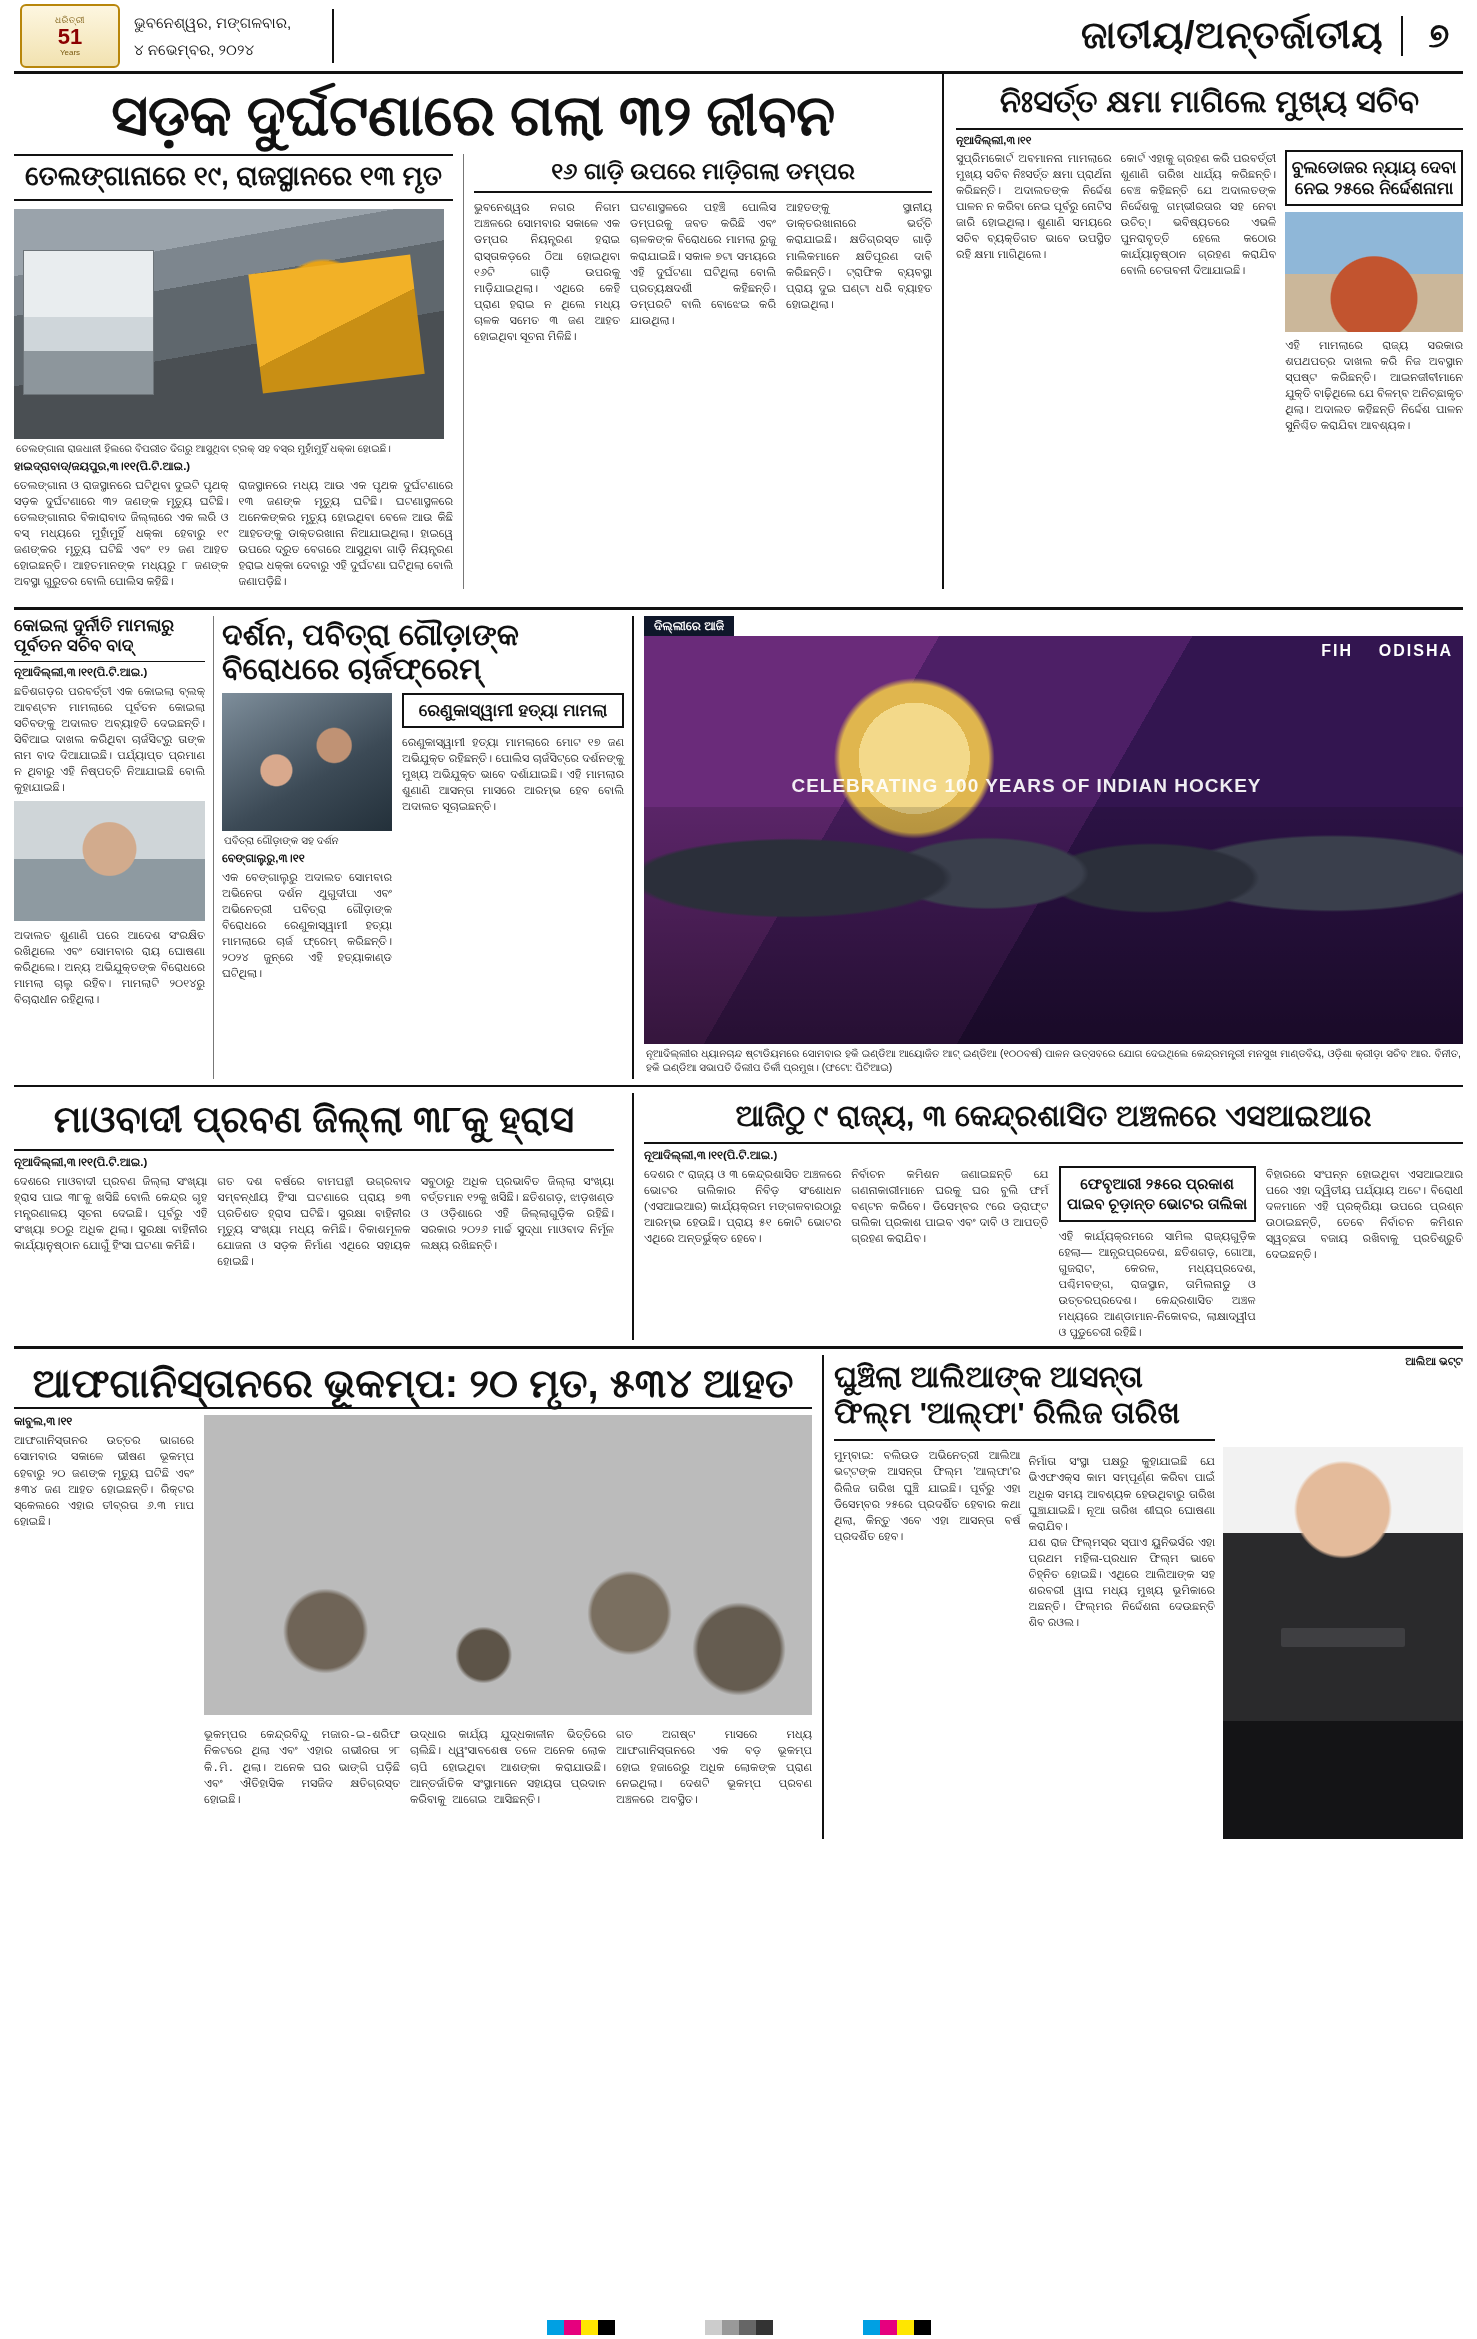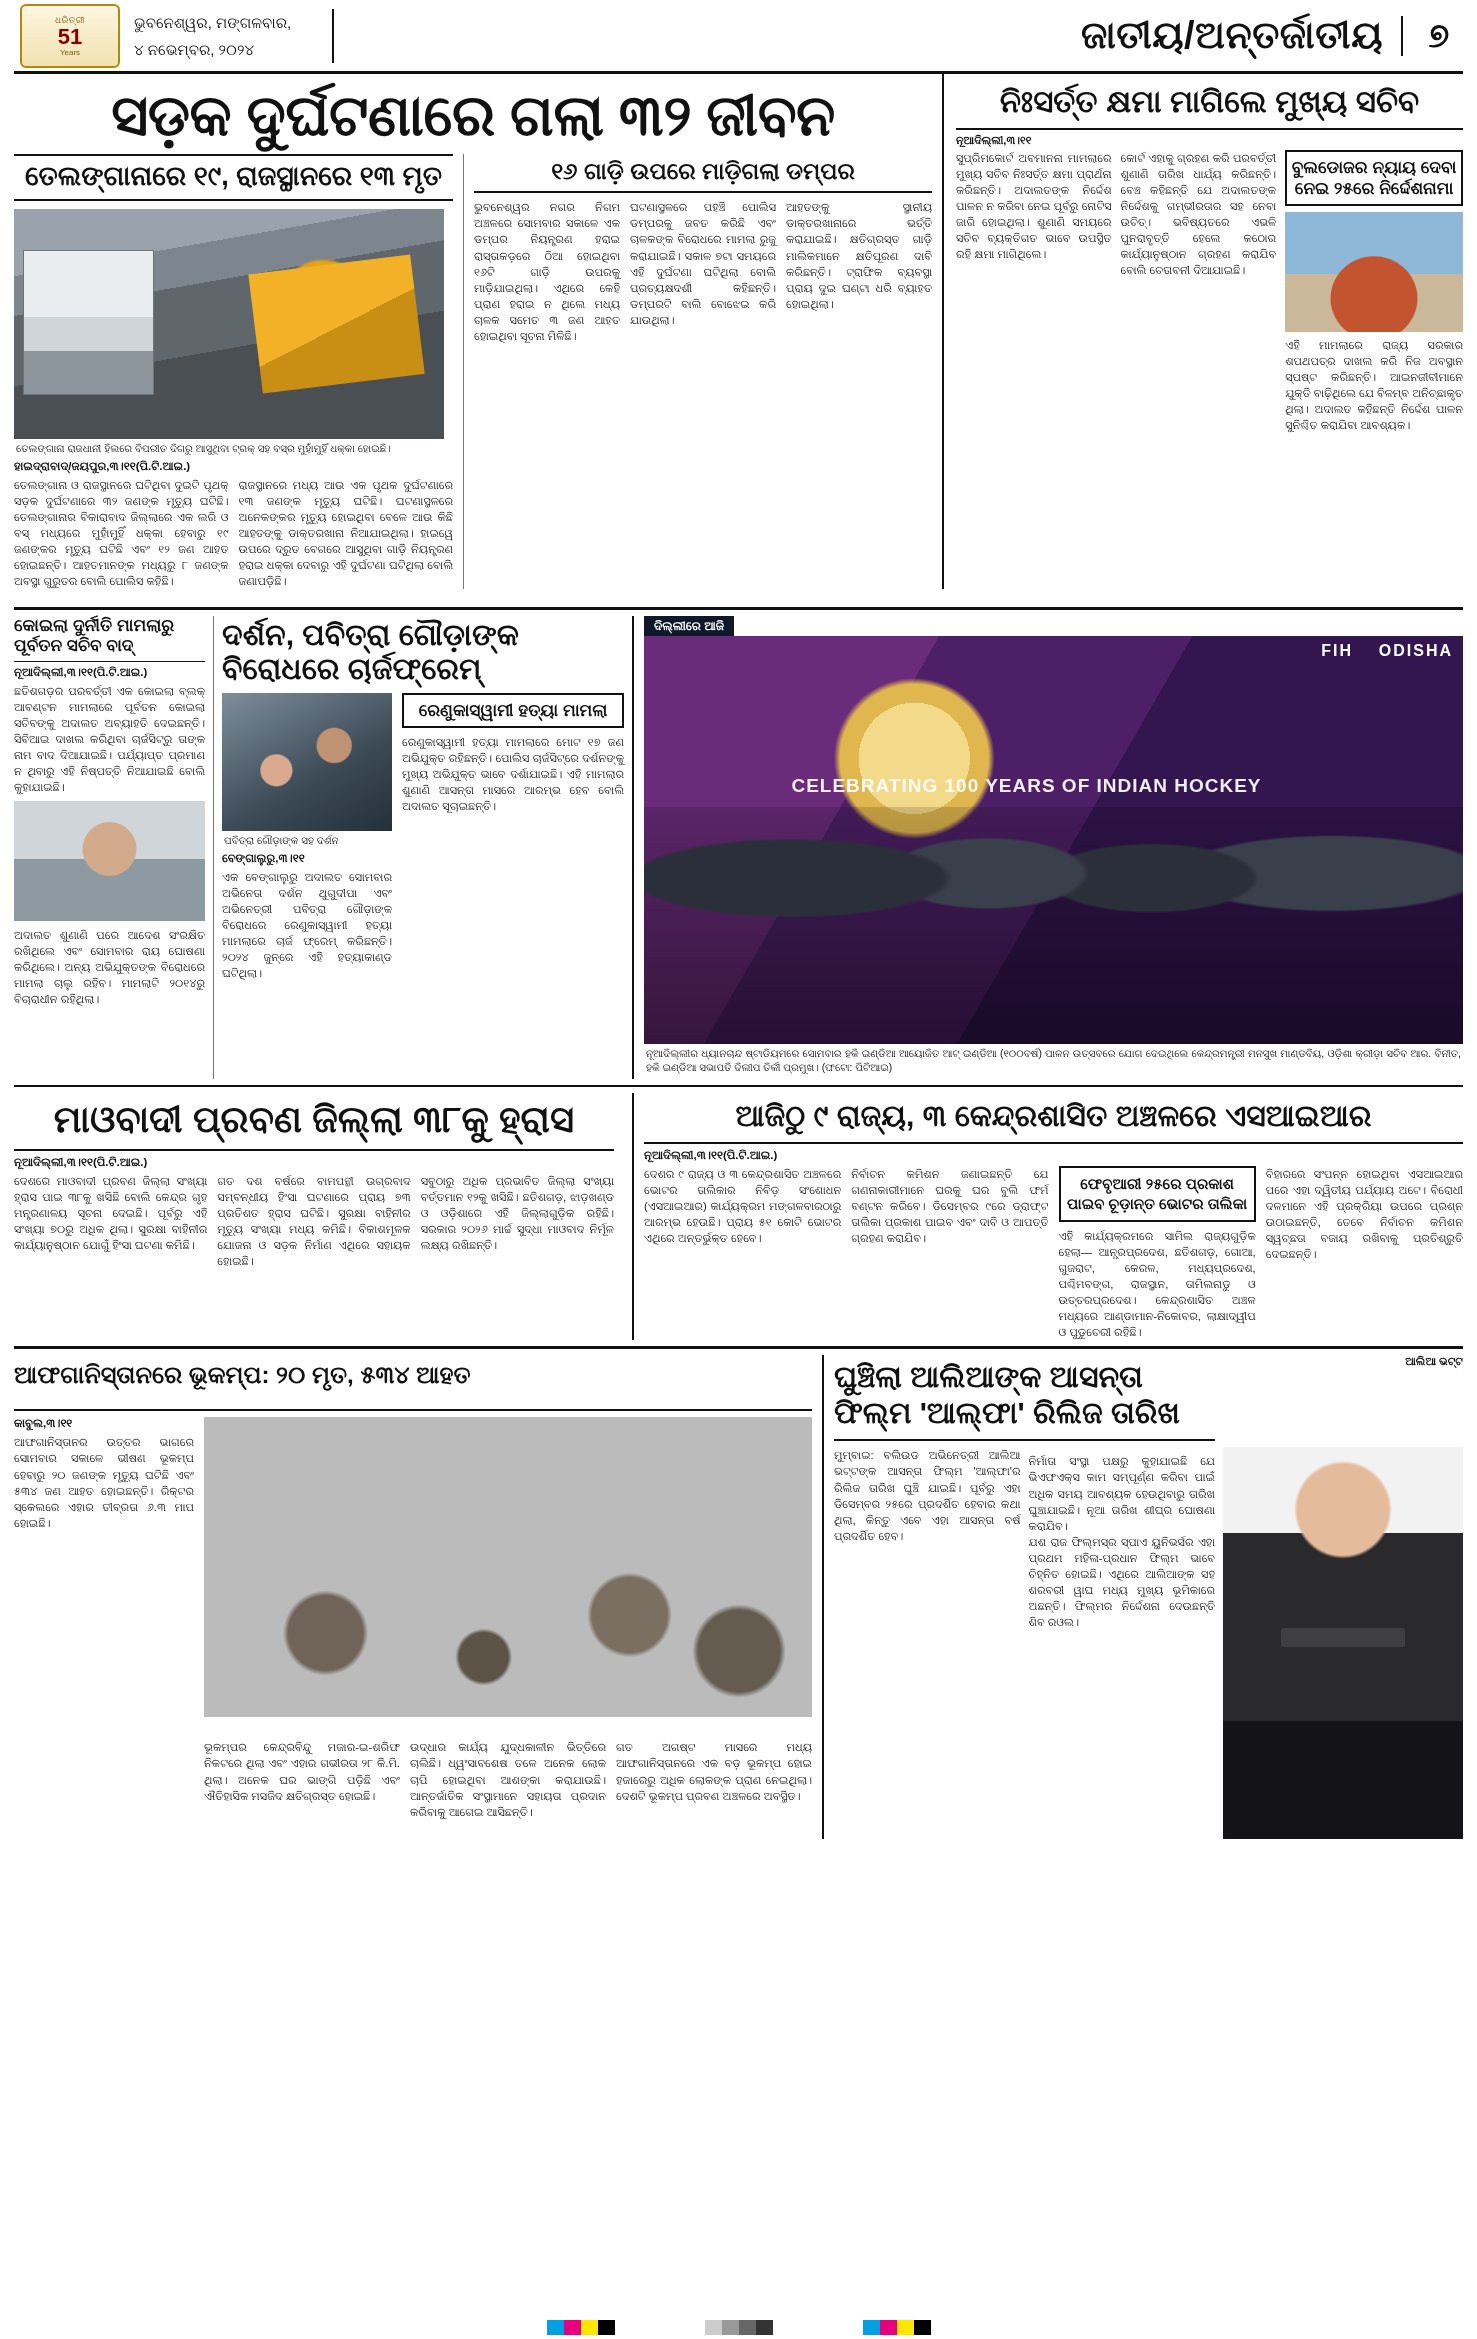--- a/index.html
+++ b/index.html
@@ -154,21 +154,21 @@
   .mao-head2 { font-size: 30px; font-weight:bold; text-align:center; padding: 6px 0 8px; border-bottom:2px solid #111;}
   .sidebox {
     border: 2px solid #111; padding: 6px; font-size: 15px; font-weight:bold;
     text-align:center; line-height:1.35;
   }
 
   
   .bot-wrap { display:flex; margin-top:6px; border-top:3px solid #111; padding-top:6px; }
   .bot-left { width: 810px; padding-right: 10px; border-right: 2px solid #111; }
   .bot-right { width: 639px; padding-left: 10px; }
-  .bot-head { font-size: 24px; font-weight:bold; padding: 6px 0 20px; border-bottom:2px solid #111;}
+  .bot-head { font-size: 40px; font-weight:bold; text-align:center; padding: 6px 0 0; border-bottom:2px solid #111;}
   .bot-head2 { font-size: 30px; font-weight:bold; line-height:1.2; padding: 4px 0 8px; border-bottom:2px solid #111;}
   .quake-photo { width: 100%; height: 300px; }
 
   
   .colorbar { position:absolute; bottom:4px; left:0; width:100%; display:flex; justify-content:center; gap: 90px; }
   .swatches { display:flex; }
   .swatches span { width: 17px; height: 15px; display:block; }
   .grays span { width: 17px; height: 15px; display:block; }
 
   
@@ -389,21 +389,21 @@
   <div class="bot-wrap">
     <div class="bot-left">
       <div class="bot-head">ଆଫଗାନିସ୍ତାନରେ ଭୂକମ୍ପ: ୨୦ ମୃତ, ୫୩୪ ଆହତ</div>
       <div style="display:flex; gap:10px; margin-top:6px;">
         <div style="width:180px;">
           <div class="byline">କାବୁଲ,୩।୧୧</div>
           <div class="body-col">ଆଫଗାନିସ୍ତାନର ଉତ୍ତର ଭାଗରେ ସୋମବାର ସକାଳେ ଭୀଷଣ ଭୂକମ୍ପ ହେବାରୁ ୨୦ ଜଣଙ୍କ ମୃତ୍ୟୁ ଘଟିଛି ଏବଂ ୫୩୪ ଜଣ ଆହତ ହୋଇଛନ୍ତି। ରିକ୍ଟର ସ୍କେଲରେ ଏହାର ତୀବ୍ରତା ୬.୩ ମାପ ହୋଇଛି।</div>
         </div>
         <div style="flex:1;">
           <div class="photo ph-quake quake-photo"></div>
-          <div class="cols3" style="margin-top:22px;">
+          <div class="cols3" style="margin-top:12px;font-family:Liberation Mono, monospace;">
             <div class="body-col">ଭୂକମ୍ପର କେନ୍ଦ୍ରବିନ୍ଦୁ ମଜାର-ଇ-ଶରିଫ ନିକଟରେ ଥିଲା ଏବଂ ଏହାର ଗଭୀରତା ୨୮ କି.ମି. ଥିଲା। ଅନେକ ଘର ଭାଙ୍ଗି ପଡ଼ିଛି ଏବଂ ଐତିହାସିକ ମସଜିଦ କ୍ଷତିଗ୍ରସ୍ତ ହୋଇଛି।</div>
             <div class="body-col">ଉଦ୍ଧାର କାର୍ଯ୍ୟ ଯୁଦ୍ଧକାଳୀନ ଭିତ୍ତିରେ ଚାଲିଛି। ଧ୍ୱଂସାବଶେଷ ତଳେ ଅନେକ ଲୋକ ଚାପି ହୋଇଥିବା ଆଶଙ୍କା କରାଯାଉଛି। ଆନ୍ତର୍ଜାତିକ ସଂସ୍ଥାମାନେ ସହାୟତା ପ୍ରଦାନ କରିବାକୁ ଆଗେଇ ଆସିଛନ୍ତି।</div>
             <div class="body-col">ଗତ ଅଗଷ୍ଟ ମାସରେ ମଧ୍ୟ ଆଫଗାନିସ୍ତାନରେ ଏକ ବଡ଼ ଭୂକମ୍ପ ହୋଇ ହଜାରେରୁ ଅଧିକ ଲୋକଙ୍କ ପ୍ରାଣ ନେଇଥିଲା। ଦେଶଟି ଭୂକମ୍ପ ପ୍ରବଣ ଅଞ୍ଚଳରେ ଅବସ୍ଥିତ।</div>
           </div>
         </div>
       </div>
     </div>
 
     <div class="bot-right">
       <div style="display:flex;">

